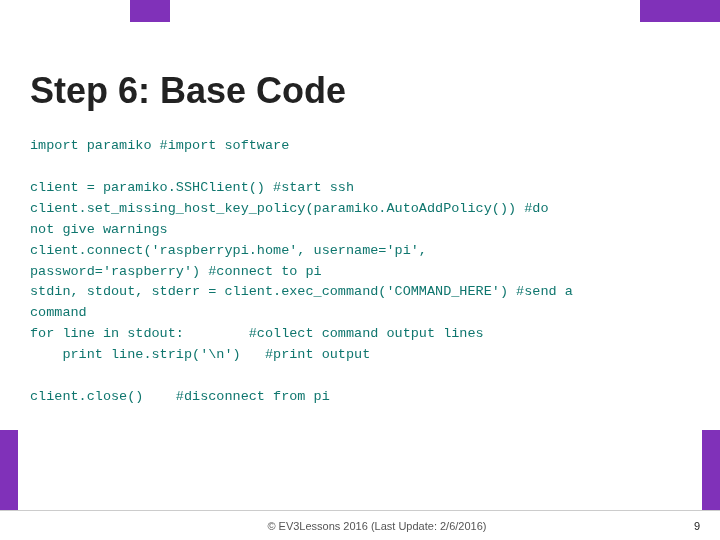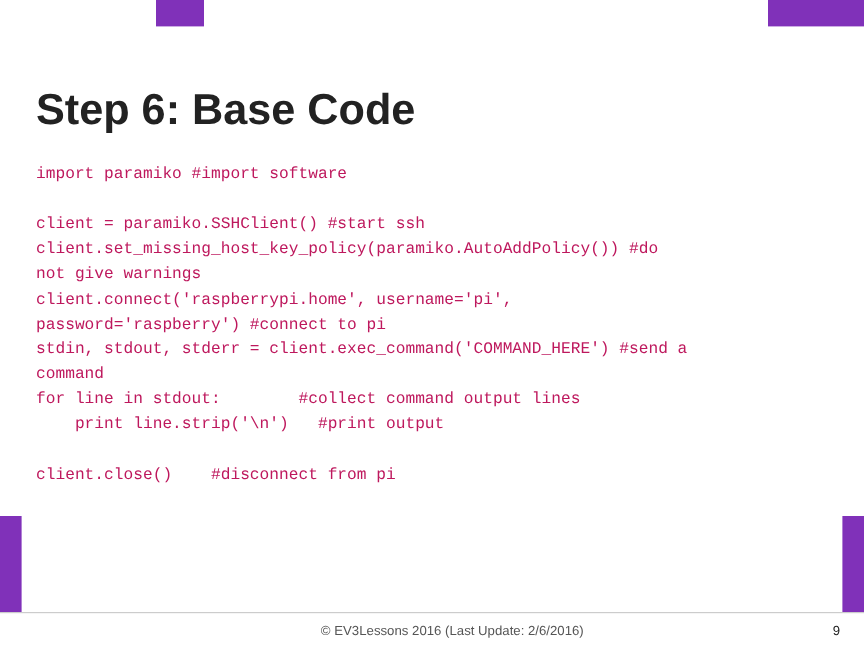--- a/index.html
+++ b/index.html
@@ -63,21 +63,21 @@
       font-size: 36px;
       font-weight: bold;
       color: #222222;
       margin-bottom: 24px;
       margin-top: 8px;
     }
 
     .code-block {
       font-family: 'Courier New', Courier, monospace;
       font-size: 13.5px;
-      color: #be185d;
+      color: #0f766e;
       line-height: 1.55;
       white-space: pre;
     }
 
     .footer {
       position: absolute;
       bottom: 0;
       left: 0;
       right: 0;
       height: 30px;

